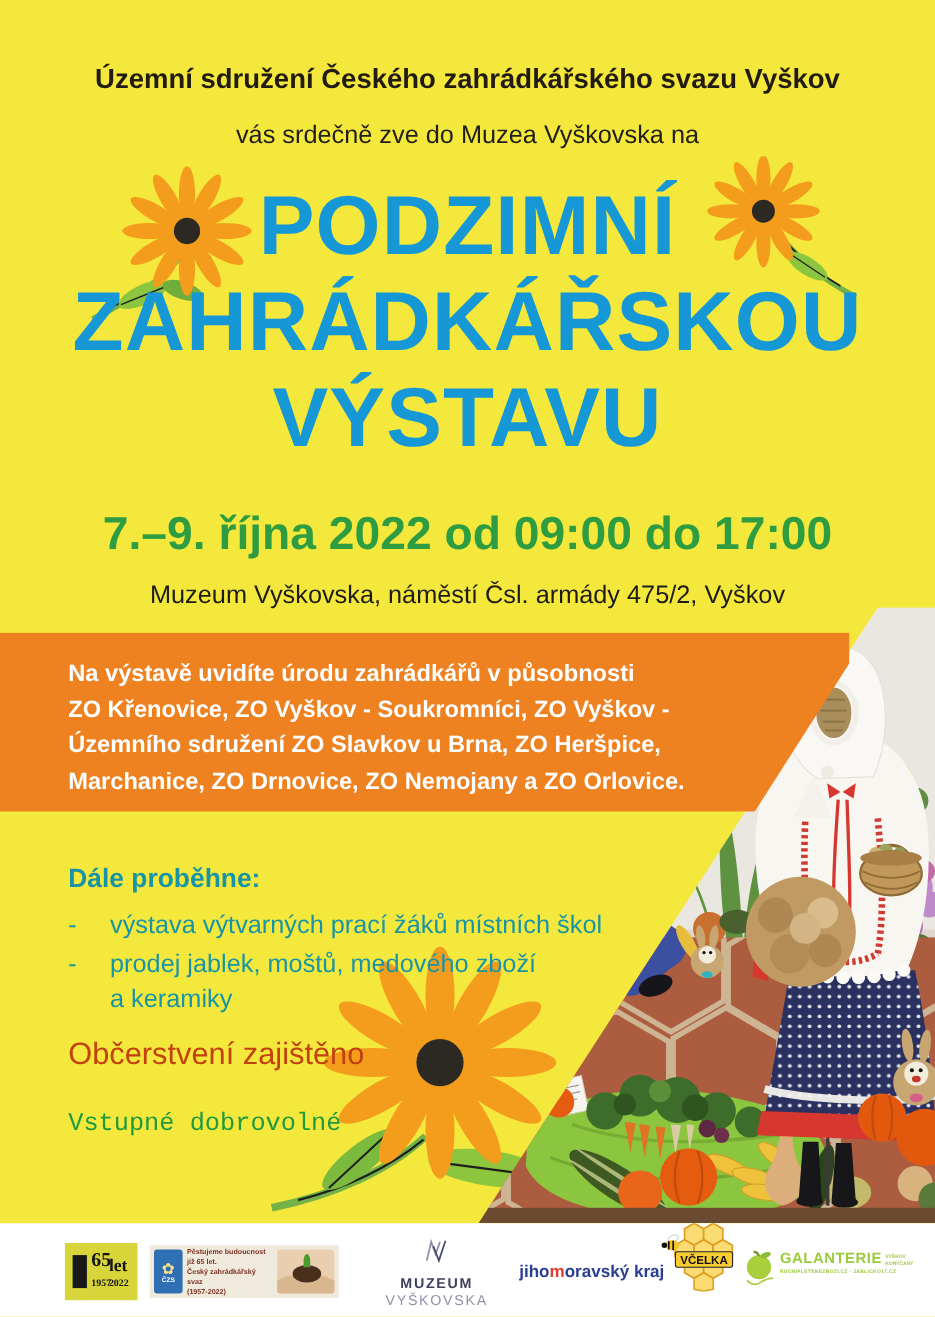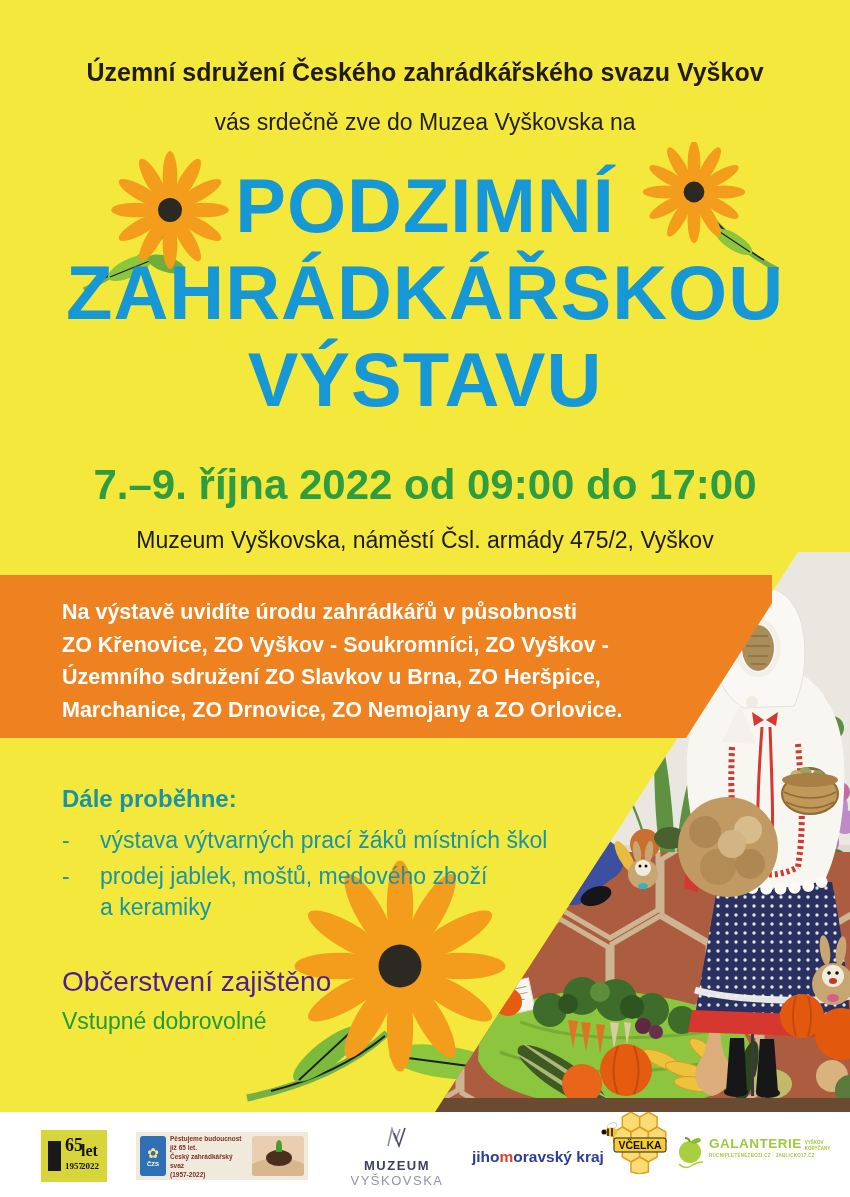--- a/index.html
+++ b/index.html
@@ -23,26 +23,26 @@
   .band{left:0;top:575px;width:772px;height:163px;background:#EE8120;
         clip-path:polygon(0 0,790px 0,686px 163px,0 163px);
         color:#FFFFFF;font-weight:bold;font-size:21.5px;line-height:32.5px;
         padding:21px 0 0 62px;box-sizing:border-box;}
 
   .program{left:62px;top:785px;width:600px;color:#1794A6;}
   .program-heading{font-weight:bold;font-size:24px;margin-bottom:12px;}
   .program-item{display:flex;font-size:23px;line-height:31px;margin-bottom:5px;}
   .program-item .dash{width:38px;flex:none;}
 
-  .refreshments{left:62px;top:942px;font-size:28px;color:#4c1d95;margin-top:24px;}
-  .admission{left:62px;top:1008px;font-size:23px;color:#1F9A3C;}
+  .refreshments{left:62px;top:942px;font-size:28px;color:#c2410c;}
+  .admission{left:62px;top:1008px;font-size:23px;color:#1F9A3C;font-family:Liberation Mono, monospace;}
 
   .footer{left:0;top:1112px;width:850px;height:85px;background:#FFFFFF;}
 
-  .badge65{left:41px;top:18px;width:66px;height:52px;background:#D8D53A;color:#141414;
+  .badge65{left:59px;top:18px;width:66px;height:52px;background:#D8D53A;color:#141414;
            font-family:"Liberation Serif", serif;display:grid;box-sizing:border-box;padding:5px 7px;
            grid-template-columns:auto 13px auto;grid-template-rows:auto auto;column-gap:3px;}
   .b65-num{font-size:18px;font-weight:bold;line-height:20px;}
   .b65-sq{grid-row:1 / span 2;background:#191919;width:13px;height:30px;align-self:center;}
   .b65-let{font-size:16px;font-weight:bold;line-height:20px;align-self:end;}
   .b65-from,.b65-to{font-size:9px;font-weight:bold;}
 
   .czs{left:136px;top:20px;width:172px;height:48px;background:#F0EADD;display:flex;align-items:center;
        box-sizing:border-box;padding:3px 4px;gap:4px;}
   .czs-emblem{width:26px;height:40px;background:#2F6FB4;border-radius:3px;flex:none;display:flex;

